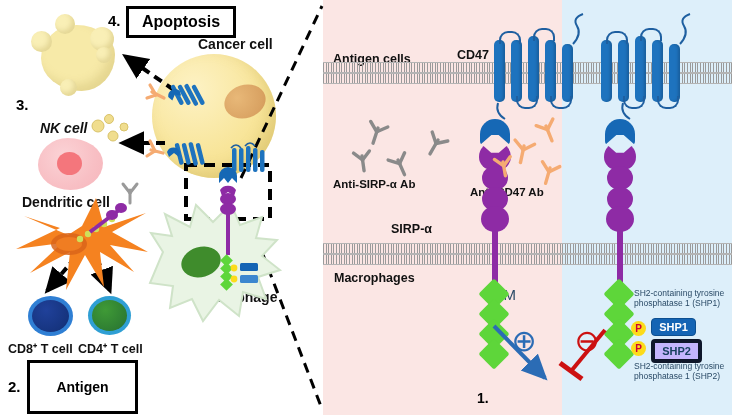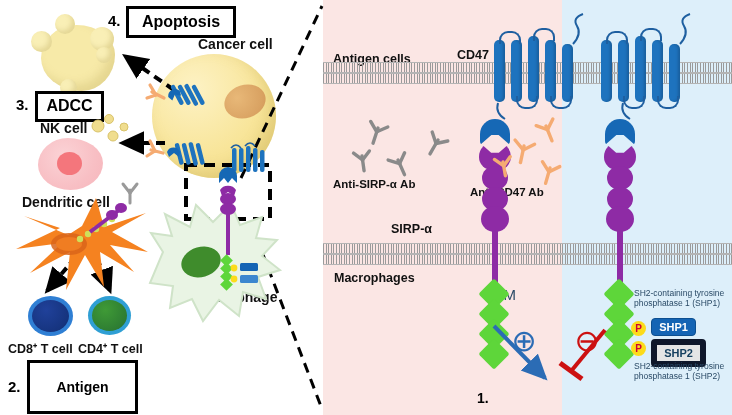--- a/index.html
+++ b/index.html
@@ -80,23 +80,22 @@
   <div class="bleb" style="left:55px;top:14px;width:20px;height:20px;"></div>
   <div class="bleb" style="left:31px;top:31px;width:21px;height:21px;"></div>
   <div class="bleb" style="left:90px;top:27px;width:24px;height:24px;"></div>
   <div class="bleb" style="left:96px;top:47px;width:16px;height:16px;"></div>
   <div class="bleb" style="left:60px;top:79px;width:17px;height:17px;"></div>
 
   <div class="numlabel" style="left:108px;top:12px;font-size:15px;">4.</div>
   <div class="boxlabel" style="left:126px;top:6px;width:104px;height:26px;font-size:16px;">Apoptosis</div>
 
   <div class="numlabel" style="left:16px;top:96px;font-size:15px;">3.</div>
-  <div class="boxlabel" style="left:35px;top:91px;width:63px;height:25px;font-size:16px;">ADCC</div>
-
-  <div class="plainlabel" style="left:40px;top:120px;font-size:14px;">NK cell</div>
+
+  <div class="plainlabel" style="left:40px;top:120px;font-size:14px;font-style:italic;">NK cell</div>
   <div class="nkcell" style="left:38px;top:138px;width:65px;height:52px;"></div>
   <div class="nknuc" style="left:57px;top:152px;width:25px;height:23px;"></div>
 
   <div class="plainlabel" style="left:22px;top:194px;font-size:14px;">Dendritic cell</div>
 
   <div class="plainlabel" style="left:195px;top:289px;font-size:14px;">Macrophage</div>
 
   <div class="plainlabel" style="left:198px;top:36px;font-size:14px;">Cancer cell</div>
   <div class="cancercell" style="left:152px;top:54px;width:124px;height:124px;"></div>
   <div class="cancernuc" style="left:224px;top:85px;width:42px;height:33px;"></div>
@@ -194,21 +193,21 @@
     <div class="itim" style="left:608px;top:323px;width:22px;height:22px;"></div>
     <div class="itim" style="left:608px;top:343px;width:22px;height:22px;"></div>
   </div>
 
   <div class="pcircle" style="left:631px;top:321px;width:15px;height:15px;font-size:10px;">P</div>
   <div class="pcircle" style="left:631px;top:341px;width:15px;height:15px;font-size:10px;">P</div>
 
   <div class="shpbox" style="left:651px;top:318px;width:43px;height:16px;font-size:11px;
        background:#1464b4;color:#fff;border:1px solid #0d4f90;">SHP1</div>
   <div class="shpbox" style="left:651px;top:339px;width:43px;height:16px;font-size:11px;
-       background:#e5e5e5;color:#17405f;border:6px solid #0f172a;">SHP2</div>
+       background:#c4b5fd;color:#17405f;border:4px solid #0f172a;">SHP2</div>
 
   <div class="caption" style="left:634px;top:288px;font-size:8.5px;">
     <div>SH2-containing tyrosine</div>
     <div>phosphatase 1 (SHP1)</div>
   </div>
   <div class="caption" style="left:634px;top:361px;font-size:8.5px;">
     <div>SH2-containing tyrosine</div>
     <div>phosphatase 1 (SHP2)</div>
   </div>
 

